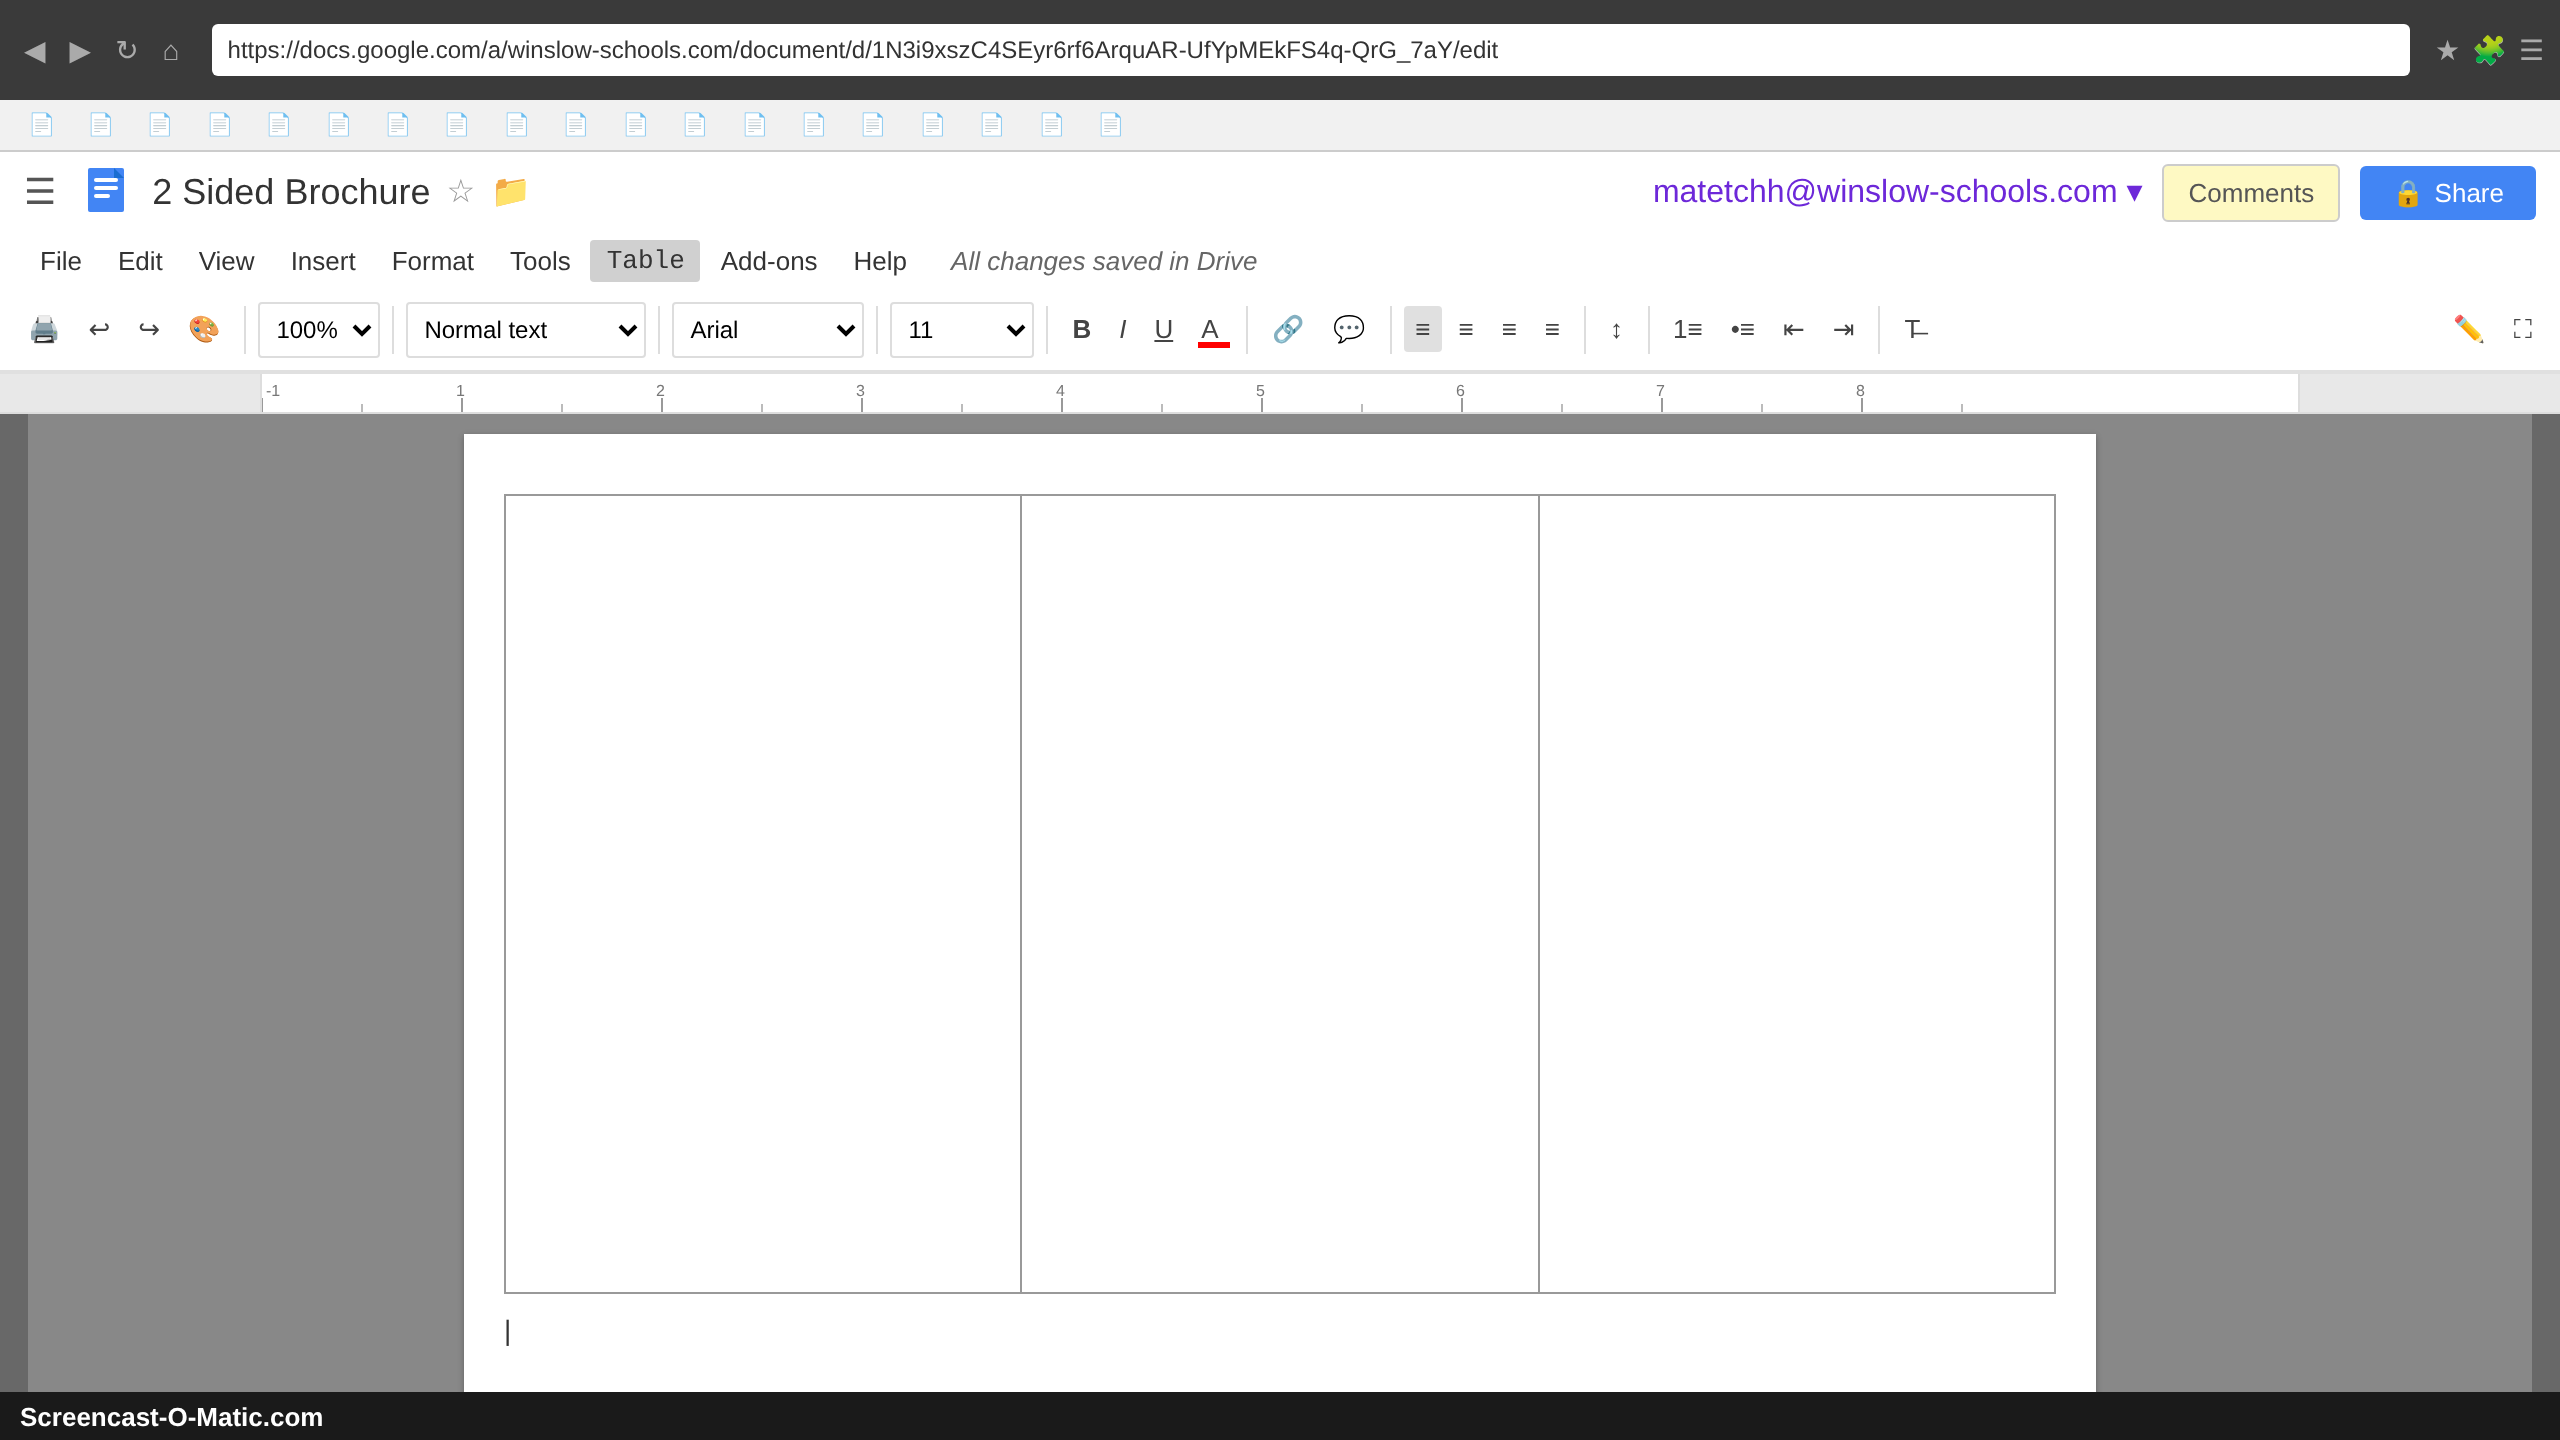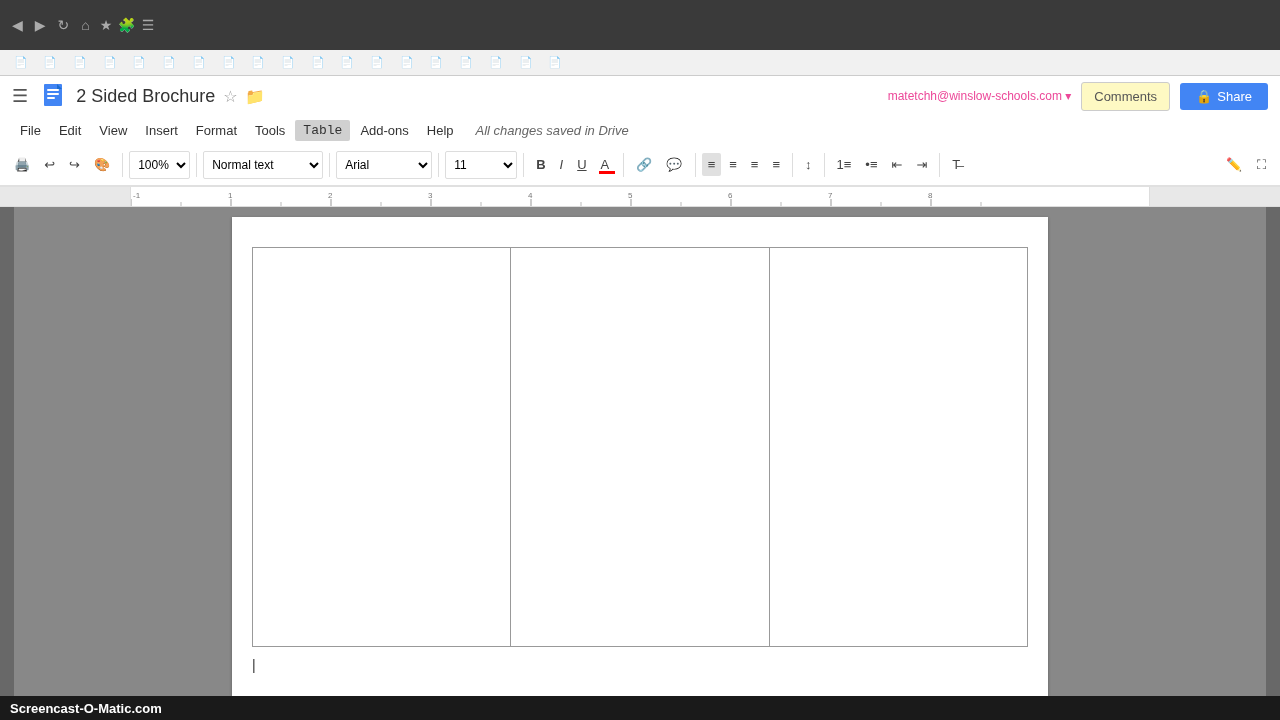--- a/index.html
+++ b/index.html
@@ -101,22 +101,22 @@
       color: #777;
       font-size: 16px;
       cursor: pointer;
     }
     .gdocs-title-right {
       display: flex;
       align-items: center;
       gap: 10px;
     }
     .user-email {
-      font-size: 12px;
-      color: #ec4899;
+      font-size: 16px;
+      color: #6d28d9;
     }
     .share-btn {
       background: #4285f4;
       color: white;
       border: none;
       padding: 6px 16px;
       border-radius: 3px;
       font-size: 13px;
       cursor: pointer;
       display: flex;
@@ -300,20 +300,23 @@
 <body>
 
 <div class="app-container">
 
   <div class="browser-chrome">
     <div class="browser-nav-buttons">
       <span class="nav-btn">◀</span>
       <span class="nav-btn">▶</span>
       <span class="nav-btn">↻</span>
       <span class="nav-btn">⌂</span>
+    </div>
+    <div class="address-bar">
+      <span>https://docs.google.com/a/winslow-schools.com/document/d/1N3i9xszC4SEyr6rf6ArquAR-UfYpMEkFS4q-QrG_7aY/edit</span>
     </div>
     <div class="browser-actions">
       <span class="browser-action-icon">★</span>
       <span class="browser-action-icon">🧩</span>
       <span class="browser-action-icon">☰</span>
     </div>
   </div>
 
   <div class="bookmarks-bar">
     <span class="bookmark-item">📄</span>

